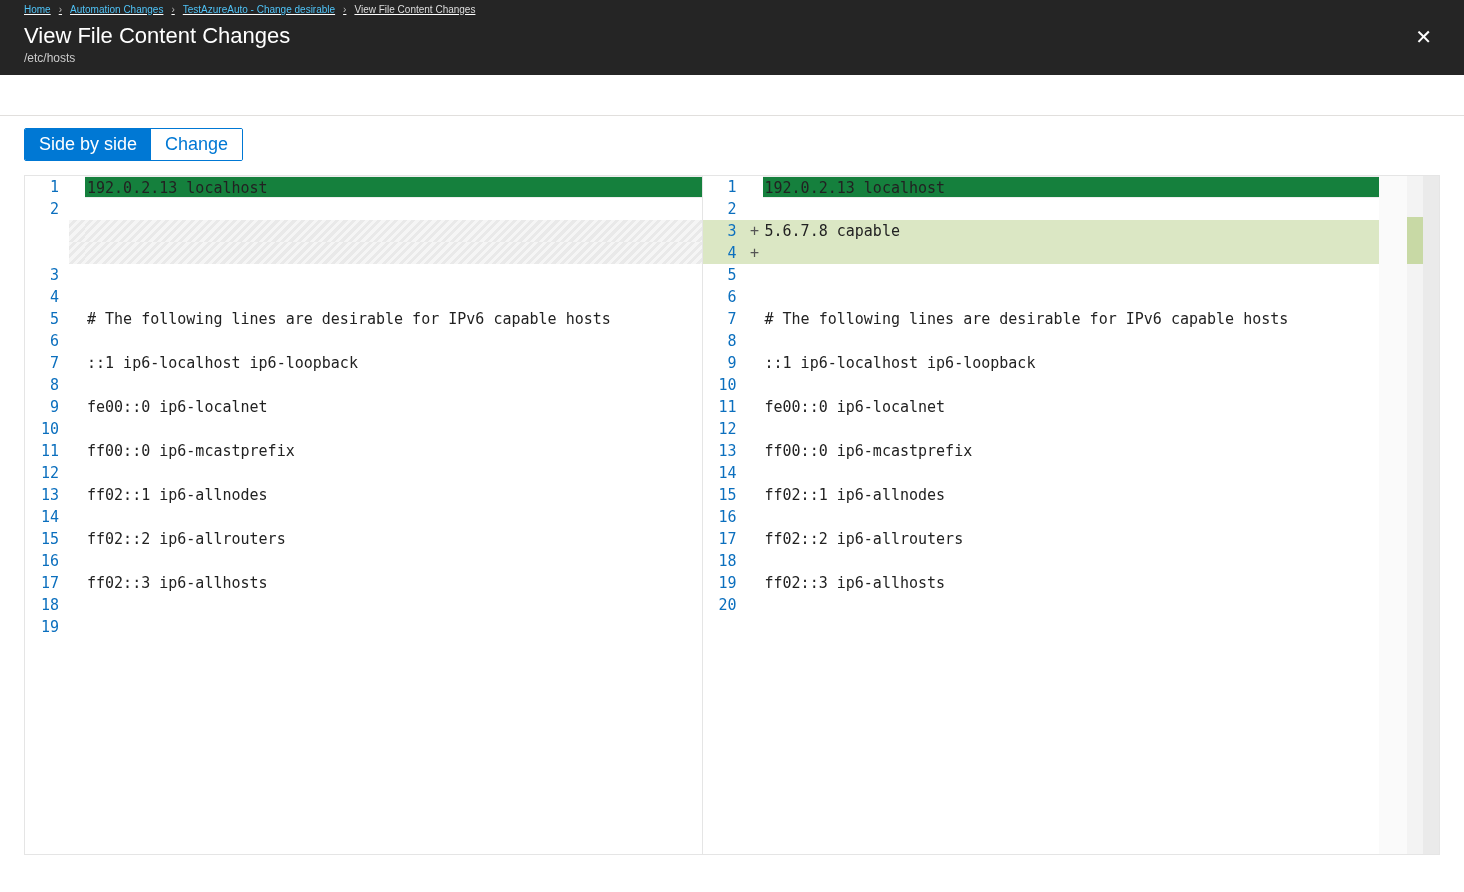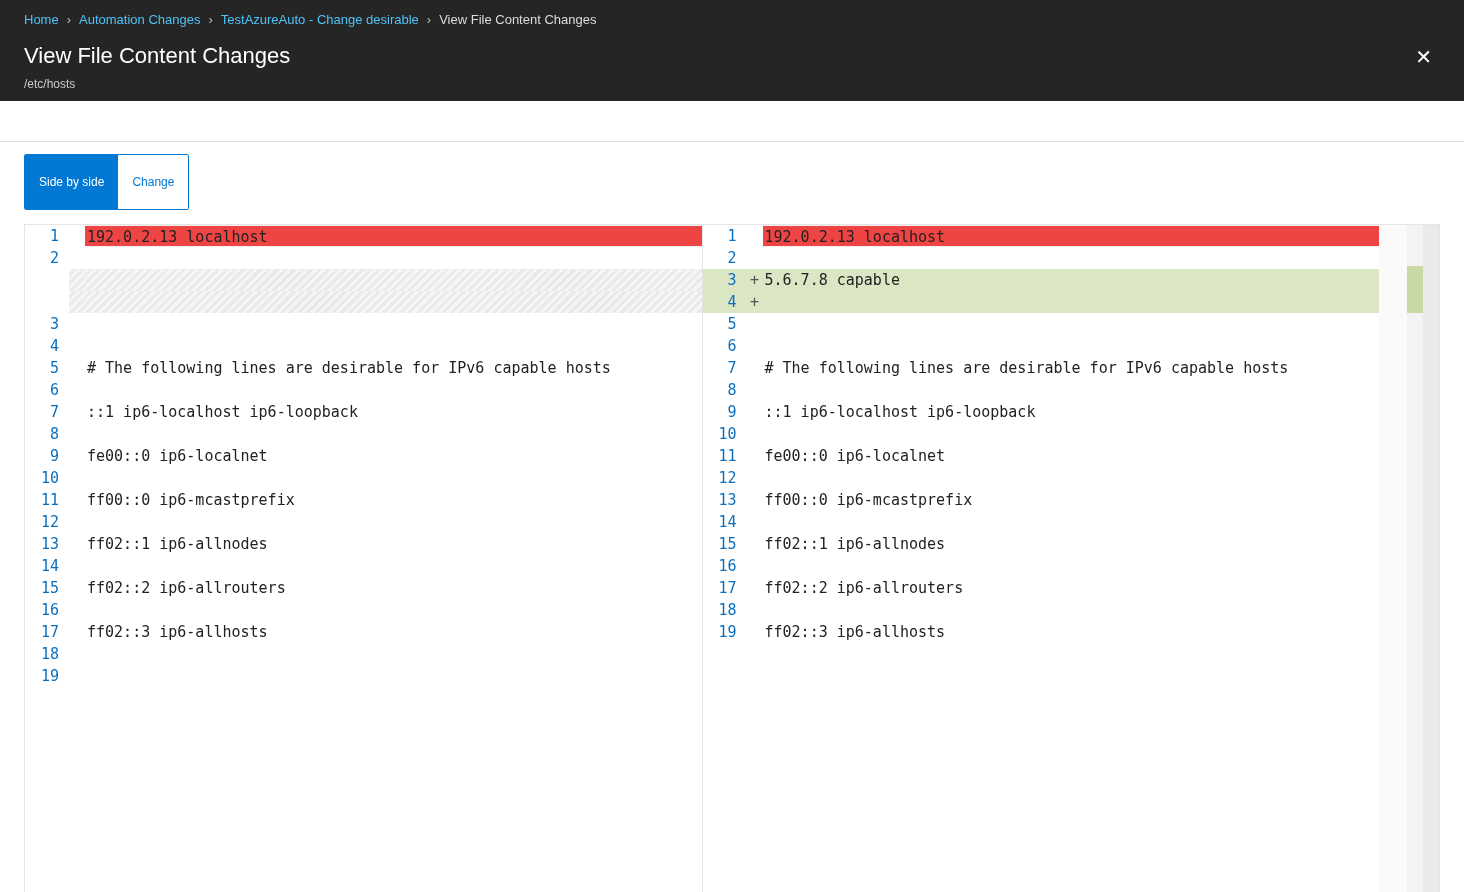--- a/index.html
+++ b/index.html
@@ -12,55 +12,56 @@
   }
   .header-bar {
     background: #252525;
     color: #fff;
     width: 100%;
   }
   .breadcrumb {
     display: flex;
     align-items: center;
     gap: 8px;
-    padding: 12px 24px;
-    font-size: 13px;
+    padding: 4px 24px;
+    font-size: 10px;
+    text-decoration: underline;
   }
   .breadcrumb a { color: #4fc3f7; text-decoration: none; }
   .breadcrumb .sep { color: #bbb; }
   .breadcrumb .current { color: #ddd; }
   .title-row {
     display: flex;
     align-items: flex-start;
     justify-content: space-between;
     padding: 4px 24px 10px 24px;
   }
   .title-block { display: flex; flex-direction: column; }
   .page-title { font-size: 22px; font-weight: 300; color: #fff; }
-  .page-subtitle { font-size: 12px; color: #ccc; margin-top: 8px; }
+  .page-subtitle { font-size: 12px; color: #ccc; margin-top: 2px; }
   .close-btn {
     color: #fff; font-size: 20px; line-height: 1;
     background: none; border: none; cursor: pointer; padding: 4px 8px;
   }
   .content-wrap { padding: 0; }
   .separator-line {
     border-top: 1px solid #e1dfdd;
     margin-top: 40px;
   }
   .view-toggle {
     display: inline-flex;
     margin: 12px 0 8px 24px;
     border: 1px solid #0078d4;
     border-radius: 2px;
     overflow: hidden;
   }
   .view-toggle button {
     border: none;
-    padding: 20px 14px;
-    font-size: 12px;
+    padding: 5px 14px;
+    font-size: 18px;
     cursor: pointer;
     background: #fff;
     color: #0078d4;
   }
   .view-toggle button.active {
     background: #0078d4;
     color: #fff;
   }
   .diff-container {
     display: flex;
@@ -97,21 +98,21 @@
     color: #555;
     user-select: none;
   }
   .diff-row .code {
     flex: 1;
     white-space: pre;
     color: #222;
     padding-left: 2px;
   }
   .diff-row.current-line .code {
-    background: #ef4444;
+    background: #15803d;
     border-top: 1px solid #eee;
     border-bottom: 1px solid #eee;
   }
   .diff-row.added {
     background: #dbe7c4;
   }
   .diff-row.added .code { background: transparent; }
   .diff-row.spacer-hatched .code,
   .diff-row.spacer-hatched .marker {
     background: repeating-linear-gradient(
@@ -369,20 +370,25 @@
         <div class="diff-row">
           <span class="lineno">18</span>
           <span class="marker"></span>
           <span class="code"></span>
         </div>
         <div class="diff-row">
           <span class="lineno">19</span>
           <span class="marker"></span>
           <span class="code">ff02::3 ip6-allhosts</span>
         </div>
+        <div class="diff-row">
+          <span class="lineno">20</span>
+          <span class="marker"></span>
+          <span class="code"></span>
+        </div>
       </div>
     <div class="minimap"></div>
     <div class="diff-overview">
       <div class="ov-added" style="top:6%;height:7%;"></div>
     </div>
     <div class="scrollbar-track"></div>
   </div>
 </div>
 
 </body></html>

